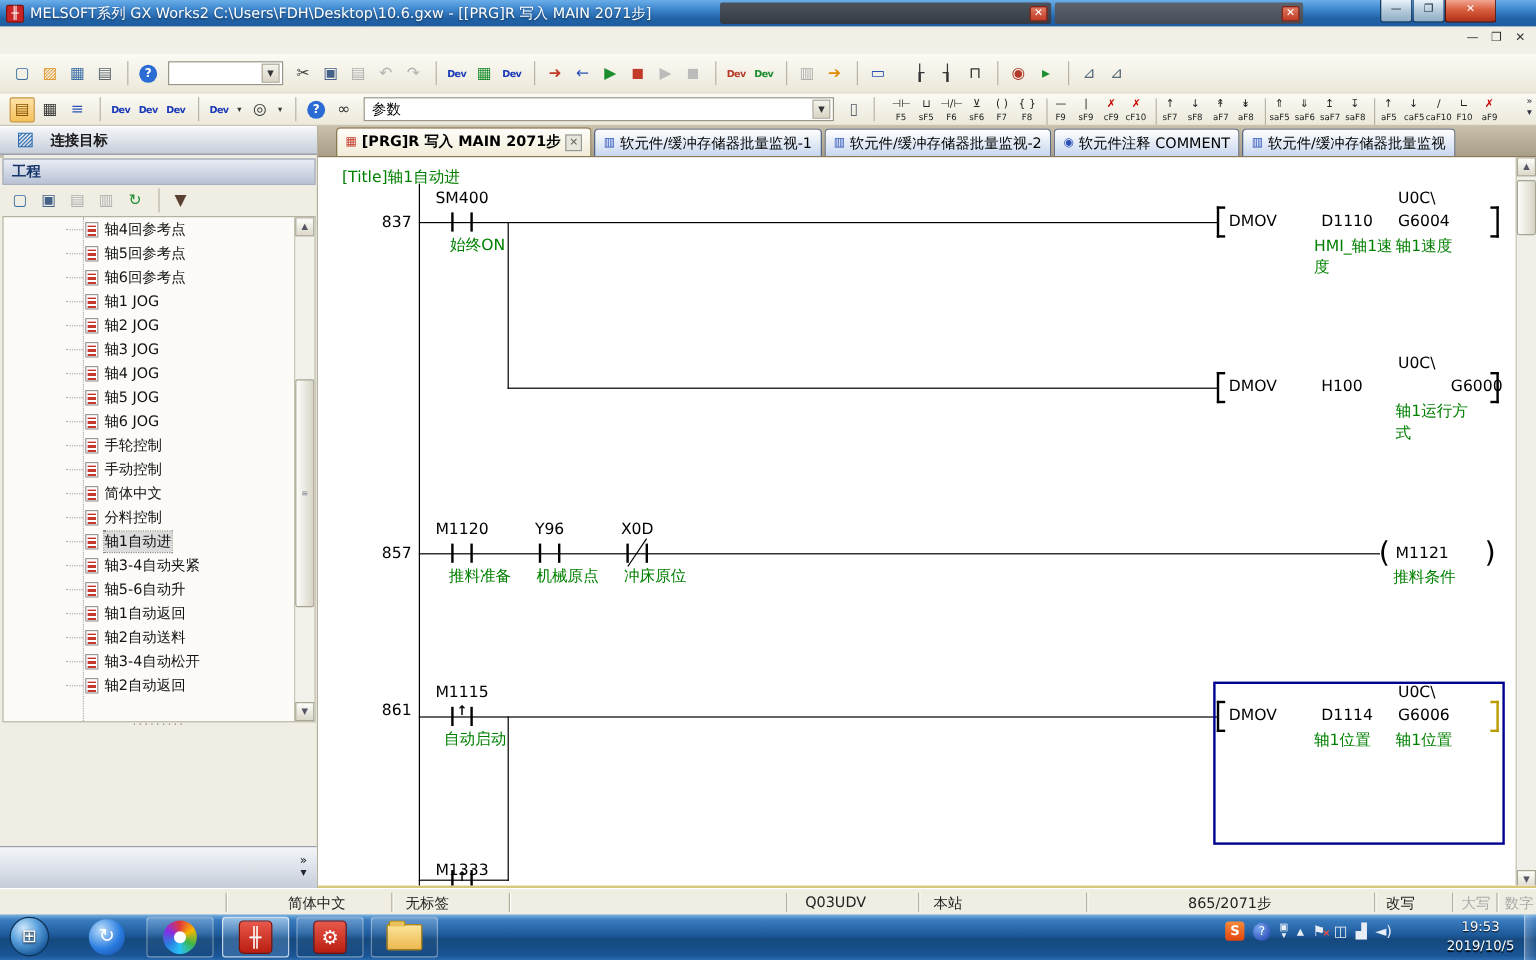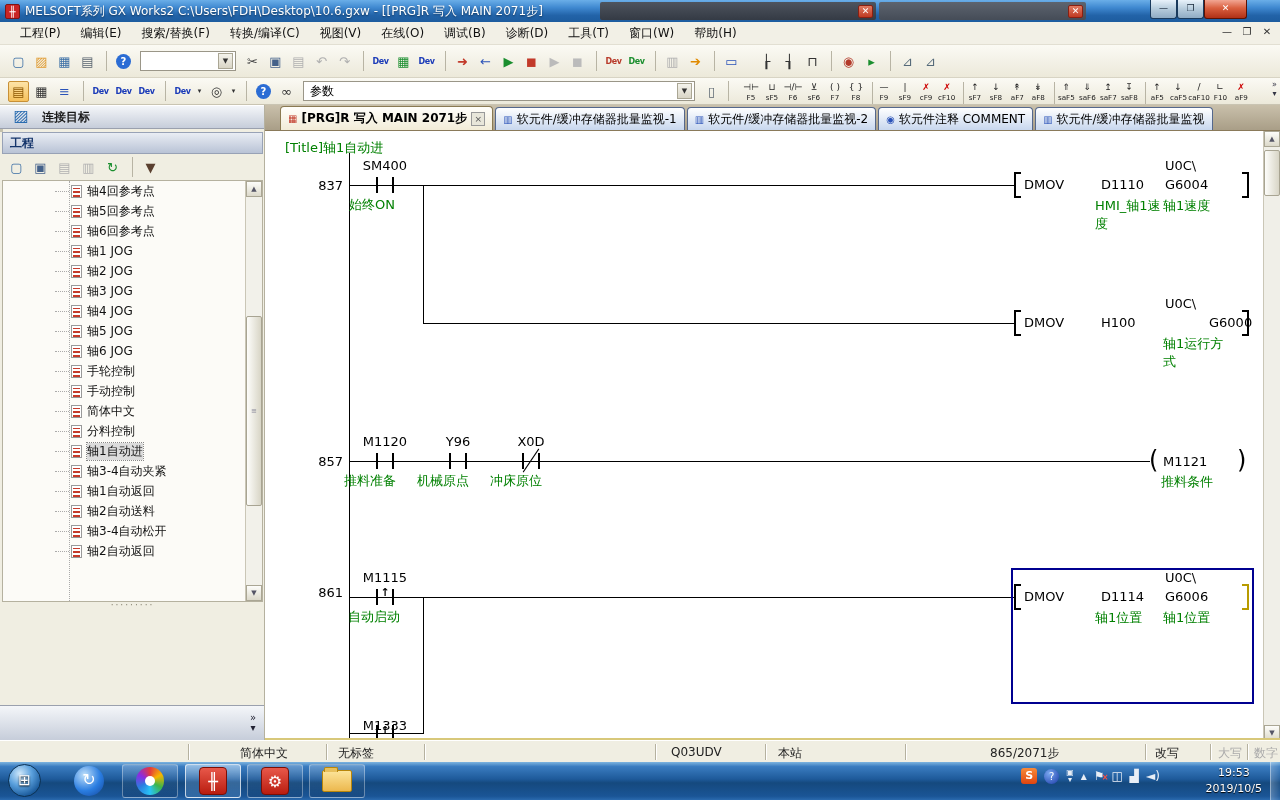--- a/index.html
+++ b/index.html
@@ -82,21 +82,21 @@
 .tabnav .dis{color:#8a8a7a}
 
 
 .editor{position:absolute;left:265px;top:130px;width:1015px;height:610px;background:#fff;border-top:1px solid #8a7a5a;border-bottom:2px solid #d8c87a;overflow:hidden}
 .lt{position:absolute;font-size:13px;color:#008000;white-space:nowrap}
 .ln{position:absolute;background:#000}
 .cbar{position:absolute;width:2px;height:16px;background:#000}
 .dev{position:absolute;font-size:13px;color:#000;text-align:center;white-space:nowrap}
 .opx{position:absolute;font-size:13px;color:#000;white-space:nowrap}
 .cmt{position:absolute;font-size:13px;color:#008000;line-height:18px}
-.cmt.ctr{text-align:left}
+.cmt.ctr{text-align:right}
 .cmt.wrap{word-break:break-all}
 .step{position:absolute;width:40px;text-align:right;font-size:13px;color:#000}
 .lb,.rb{position:absolute;width:7px;height:26px}
 .lb{border-left:2px solid #000;border-top:2px solid #000;border-bottom:2px solid #000}
 .rb{border-right:2px solid #000;border-top:2px solid #000;border-bottom:2px solid #000}
 .paren{position:absolute;font-size:24px;line-height:24px;color:#000;font-family:"DejaVu Sans",sans-serif}
 .uar{position:absolute;width:16px;text-align:center;font-size:11px;font-weight:bold;color:#000}
 .slash{position:absolute;width:28px;height:1px;background:#000;transform:rotate(-56deg)}
 .selrect{position:absolute;border:2px solid #000090}
 .vscroll{position:absolute;right:0;top:0;width:17px;height:610px;background:#f0efe8;border-left:1px solid #cac6b6}
@@ -144,34 +144,20 @@
     <div class="frag frag2">
       <span class="fragx">✕</span>
     </div>
     <div class="wbtns">
       <span class="wbtn">—</span>
       <span class="wbtn">❐</span>
       <span class="wbtn close">✕</span>
     </div>
   </div>
 
-  <div class="menubar">
-
-  <span class="mitem">工程(P)</span>
-      <span class="mitem">编辑(E)</span>
-      <span class="mitem">搜索/替换(F)</span>
-      <span class="mitem">转换/编译(C)</span>
-      <span class="mitem">视图(V)</span>
-      <span class="mitem">在线(O)</span>
-      <span class="mitem">调试(B)</span>
-      <span class="mitem">诊断(D)</span>
-      <span class="mitem">工具(T)</span>
-      <span class="mitem">窗口(W)</span>
-      <span class="mitem">帮助(H)</span>
-    </div>
   <div class="mdibtns" style="top:26px">
     <span>—</span>
     <span>❐</span>
     <span>✕</span>
   </div>
 
   <div class="toolbar1">
     <div class="tgroup">
 
     <span class="tbi" style="color: rgb(58, 110, 165);">▢</span>
@@ -501,20 +487,25 @@
             <span class="ticon"></span>
             <span class="tlab">轴1自动进</span>
           </div>
 
           <div class="trow">
             <span class="dots"></span>
             <span class="ticon"></span>
             <span class="tlab">轴3-4自动夹紧</span>
           </div>
 
+          <div class="trow">
+            <span class="dots"></span>
+            <span class="ticon"></span>
+            <span class="tlab">轴5-6自动升</span>
+          </div>
 
           <div class="trow">
             <span class="dots"></span>
             <span class="ticon"></span>
             <span class="tlab">轴1自动返回</span>
           </div>
 
           <div class="trow">
             <span class="dots"></span>
             <span class="ticon"></span>

